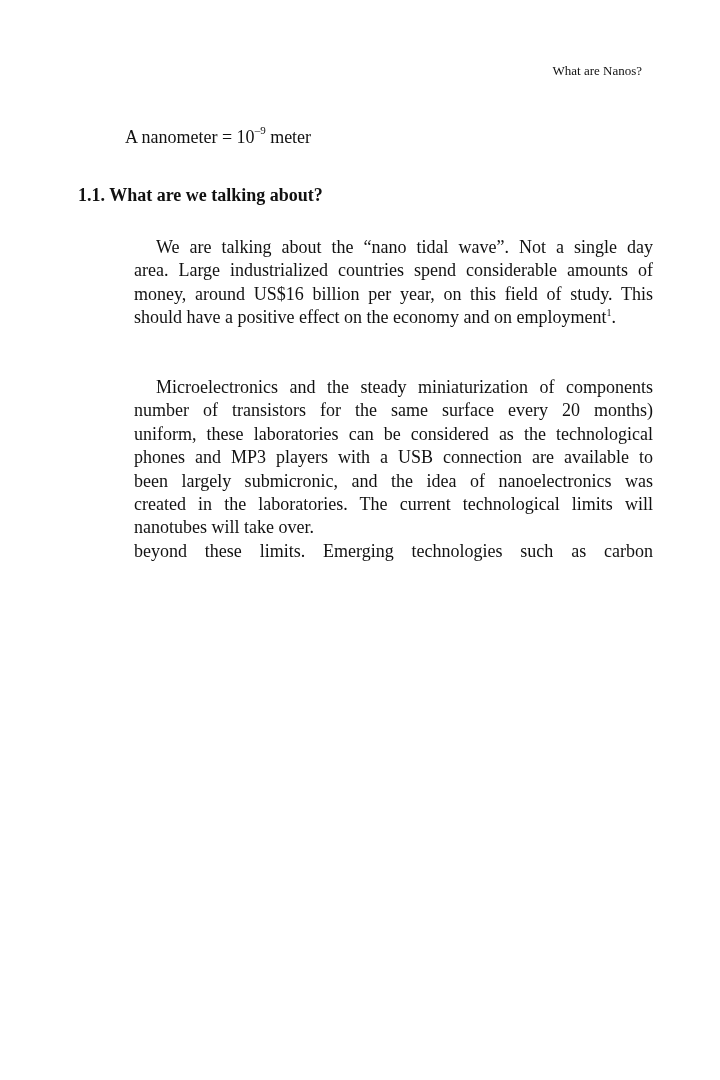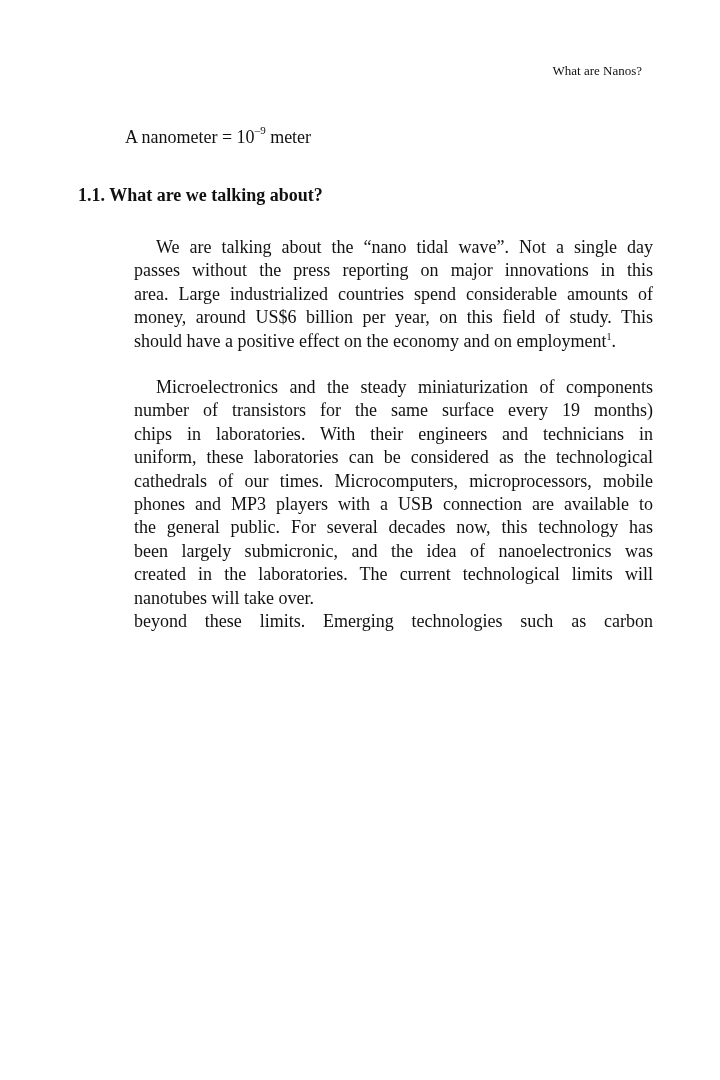--- a/index.html
+++ b/index.html
@@ -76,31 +76,27 @@
 <body>
 
 <div class="running-header">What are Nanos?</div>
 
 <div class="definition"><span>A nanometer = 10</span><sup>–9</sup><span> meter</span></div>
 
 <div class="section-heading">1.1. What are we talking about?</div>
 
 <div class="paragraph" id="para-1">
   <span class="line first">We are talking about the “nano tidal wave”. Not a single day</span>
-  <span class="line">passes without the press reporting on major innovations in this</span>
   <span class="line">area. Large industrialized countries spend considerable amounts of</span>
-  <span class="line">money, around US$6 billion per year, on this field of study. This</span>
+  <span class="line">money, around US$16 billion per year, on this field of study. This</span>
   <span class="line last"><span>should have a positive effect on the economy and on employment</span><sup>1</sup><span>.</span></span>
 </div>
 
 <div class="paragraph" id="para-2">
   <span class="line first">Microelectronics and the steady miniaturization of components</span>
-  <span class="line">number of transistors for the same surface every 19 months)</span>
-  <span class="line">chips in laboratories. With their engineers and technicians in</span>
+  <span class="line">number of transistors for the same surface every 20 months)</span>
   <span class="line">uniform, these laboratories can be considered as the technological</span>
-  <span class="line">cathedrals of our times. Microcomputers, microprocessors, mobile</span>
   <span class="line">phones and MP3 players with a USB connection are available to</span>
-  <span class="line">the general public. For several decades now, this technology has</span>
   <span class="line">been largely submicronic, and the idea of nanoelectronics was</span>
   <span class="line">created in the laboratories. The current technological limits will</span>
   <span class="line last">nanotubes will take over.</span>
   <span class="line">beyond these limits. Emerging technologies such as carbon</span>
 </div>
 
 </body></html>

